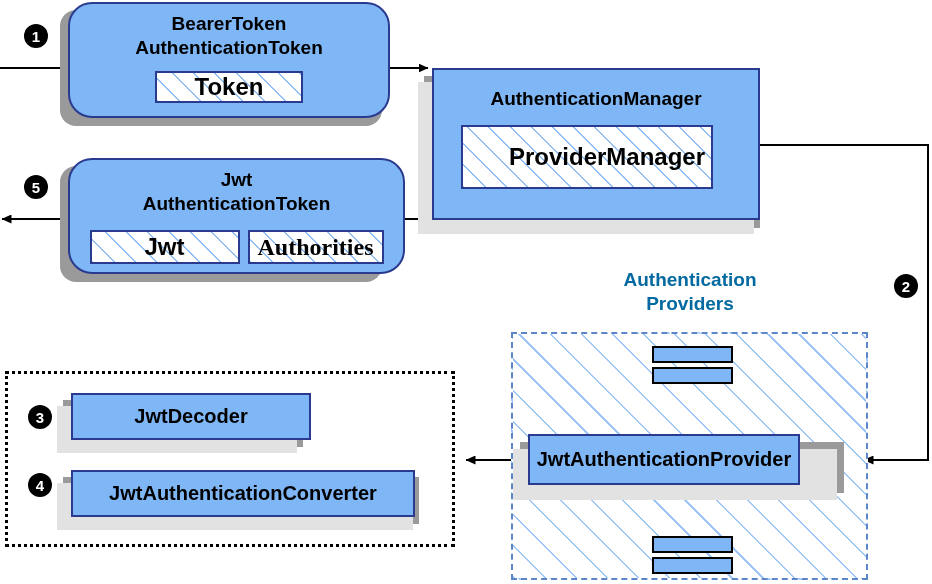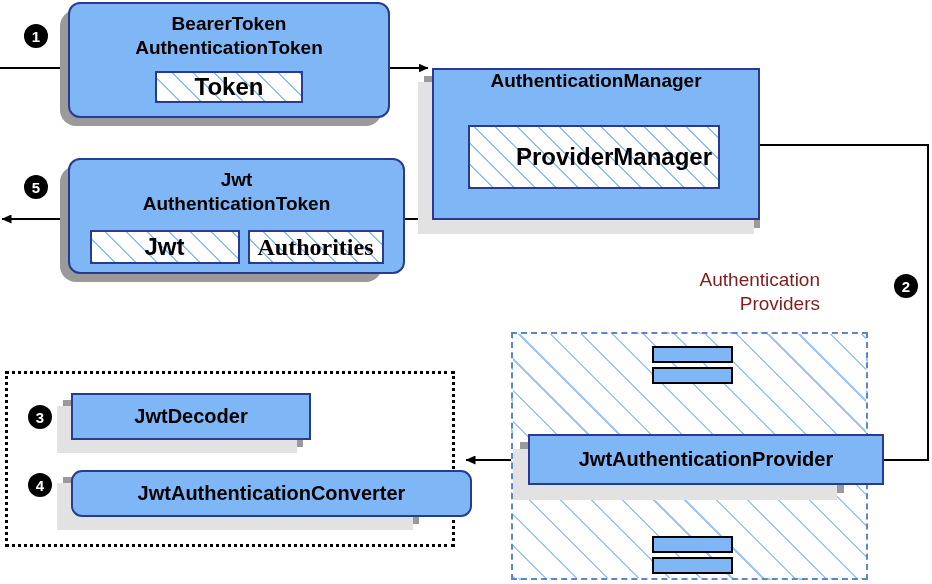--- a/index.html
+++ b/index.html
@@ -30,21 +30,21 @@
     box-sizing: border-box;
     background: #7FB6F5;
     border: 2px solid #2A3B8F;
     display: flex;
     flex-direction: column;
     align-items: center;
     color: #000000;
     font-weight: bold;
     z-index: 5;
   }
-  .node.rounded { border-radius: 12px; }
+  .node.rounded { border-radius: 24px; }
 
   
   .shadow {
     position: absolute;
     z-index: 3;
   }
   .shadow.dark  { background: #9A9A9A; }
   .shadow.light { background: #E2E2E2; }
   .shadow.rounded { border-radius: 16px; }
 
@@ -81,21 +81,21 @@
     justify-content: center;
     font-size: 24px;
     font-weight: bold;
     color: #000;
   }
 
   
   .manager-title {
     font-size: 19px;
     font-weight: bold;
-    margin-top: 0;
+    margin-top: 18px;
   }
 
   
   .hatch-container {
     position: absolute;
     box-sizing: border-box;
     border: 2px dashed #5C86C8;
     background-color: #FFFFFF;
     background-image: repeating-linear-gradient(
         45deg,
@@ -107,25 +107,25 @@
   }
   .dotted-container {
     position: absolute;
     box-sizing: border-box;
     border: 3px dotted #000000;
     background: transparent;
     z-index: 2;
   }
   .section-title {
     position: absolute;
-    text-align: right;
+    text-align: center;
     font-size: 19px;
-    font-weight: normal;
+    font-weight: bold;
     line-height: 24px;
-    color: #7f1d1d;
+    color: #0369a1;
     white-space: pre-line;
     z-index: 6;
   }
 
   
   .mini-bar {
     position: absolute;
     box-sizing: border-box;
     background: #7FB6F5;
     border: 2px solid #000000;
@@ -203,43 +203,43 @@
   <div class="hatch-container" style="left:511px; top:332px; width:357px; height:248px;"></div>
 
   <div class="mini-bar" style="left:652px; top:346px; width:81px; height:17px;"></div>
   <div class="mini-bar" style="left:652px; top:367px; width:81px; height:17px;"></div>
 
   <div class="mini-bar" style="left:652px; top:536px; width:81px; height:17px;"></div>
   <div class="mini-bar" style="left:652px; top:557px; width:81px; height:17px;"></div>
 
   <div class="shadow dark" style="left:520px; top:442px; width:324px; height:51px;"></div>
   <div class="shadow light" style="left:513px; top:449px; width:324px; height:51px;"></div>
-  <div class="node" style="left:528px; top:434px; width:356px; height:51px;">
+  <div class="node" style="left:528px; top:434px; width:272px; height:51px;">
     <span class="flat-label">JwtAuthenticationProvider</span>
   </div>
 
   <div class="dotted-container" style="left:5px; top:371px; width:450px; height:176px;"></div>
 
   <div class="shadow dark" style="left:63px; top:400px; width:240px; height:47px;"></div>
   <div class="shadow light" style="left:57px; top:406px; width:240px; height:47px;"></div>
   <div class="node" style="left:71px; top:393px; width:240px; height:47px;">
     <span class="flat-label">JwtDecoder</span>
   </div>
 
   <div class="shadow dark" style="left:63px; top:477px; width:356px; height:47px;"></div>
   <div class="shadow light" style="left:57px; top:483px; width:356px; height:47px;"></div>
-  <div class="node" style="left:71px; top:470px; width:401px; height:47px;border-radius:11px;">
+  <div class="node" style="left:71px; top:470px; width:344px; height:47px;">
     <span class="flat-label">JwtAuthenticationConverter</span>
   </div>
 
   <div class="shadow dark" style="left:424px; top:76px; width:336px; height:152px;"></div>
   <div class="shadow light" style="left:418px; top:82px; width:336px; height:152px;"></div>
   <div class="node" style="left:432px; top:68px; width:328px; height:152px;">
     <div class="manager-title">AuthenticationManager</div>
-    <div class="slot" style="position:absolute; left:34px; top:55px; width:252px; height:64px;padding-left:40px;">ProviderManager</div>
+    <div class="slot" style="position:absolute; left:27px; top:55px; width:252px; height:64px;padding-left:40px;">ProviderManager</div>
   </div>
 
   <div class="shadow dark rounded" style="left:60px; top:10px; width:322px; height:116px;"></div>
   <div class="node rounded token-card" style="left:68px; top:2px; width:322px; height:116px;">
     <div class="token-title">BearerToken
 AuthenticationToken</div>
     <div class="slot-row" style="top:67px;">
       <div class="slot" style="width:148px; height:32px;">Token</div>
     </div>
   </div>

